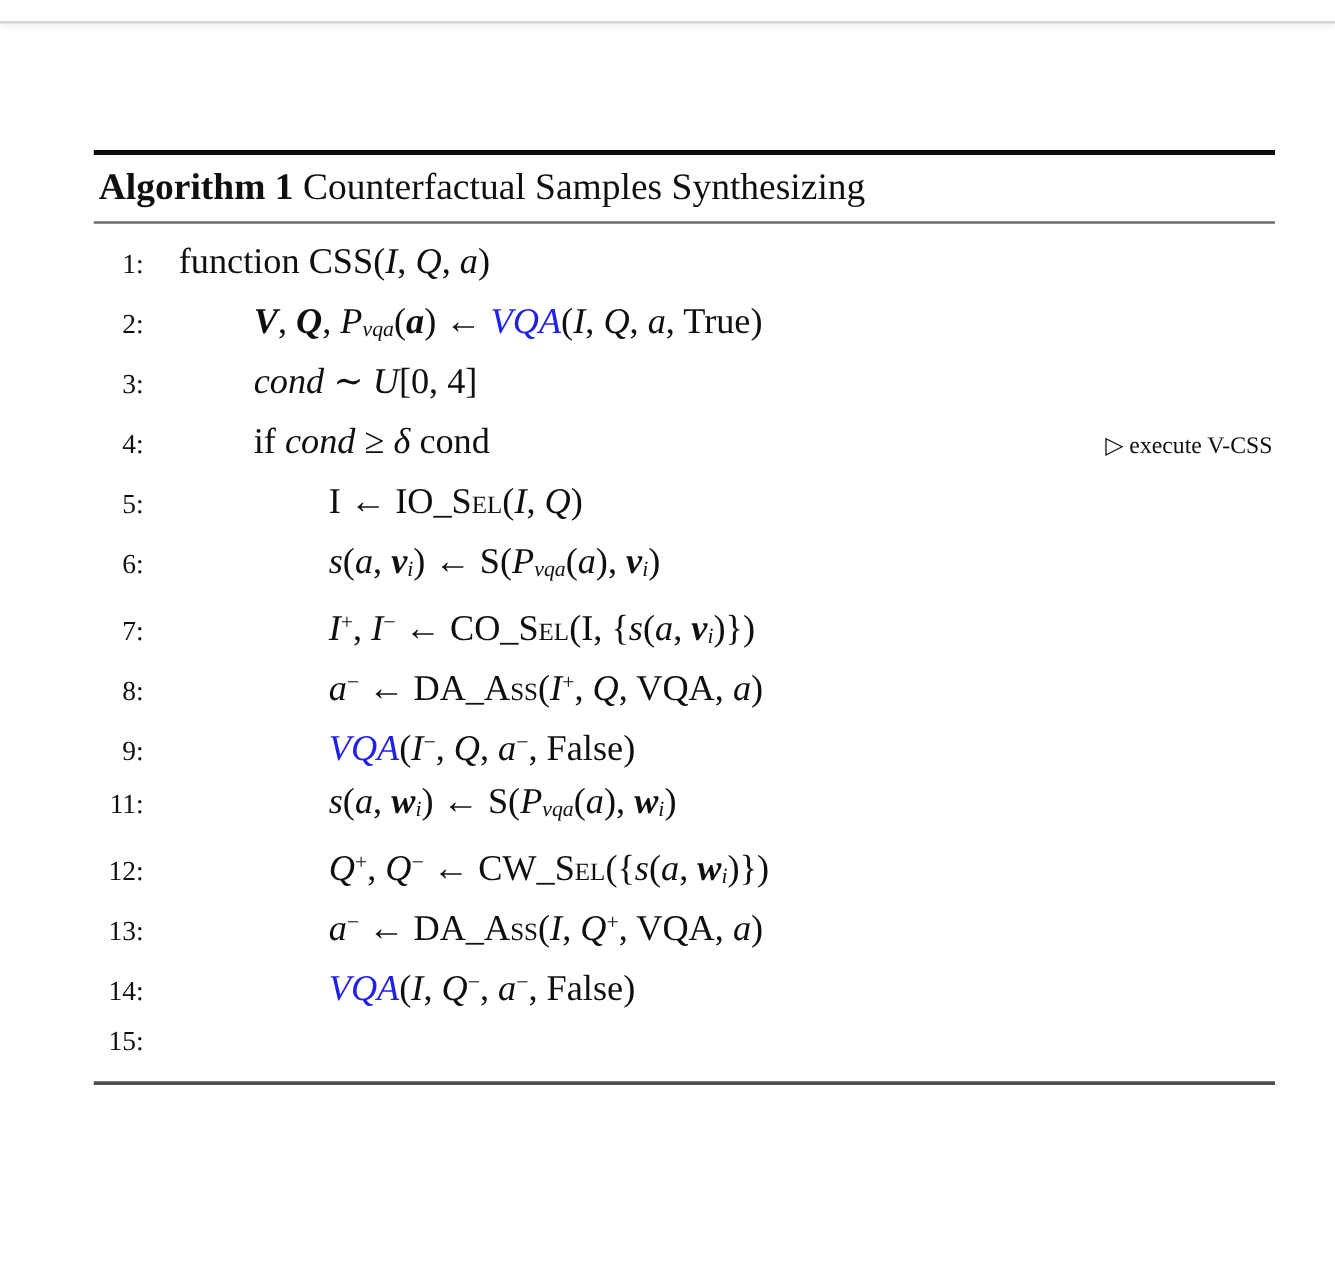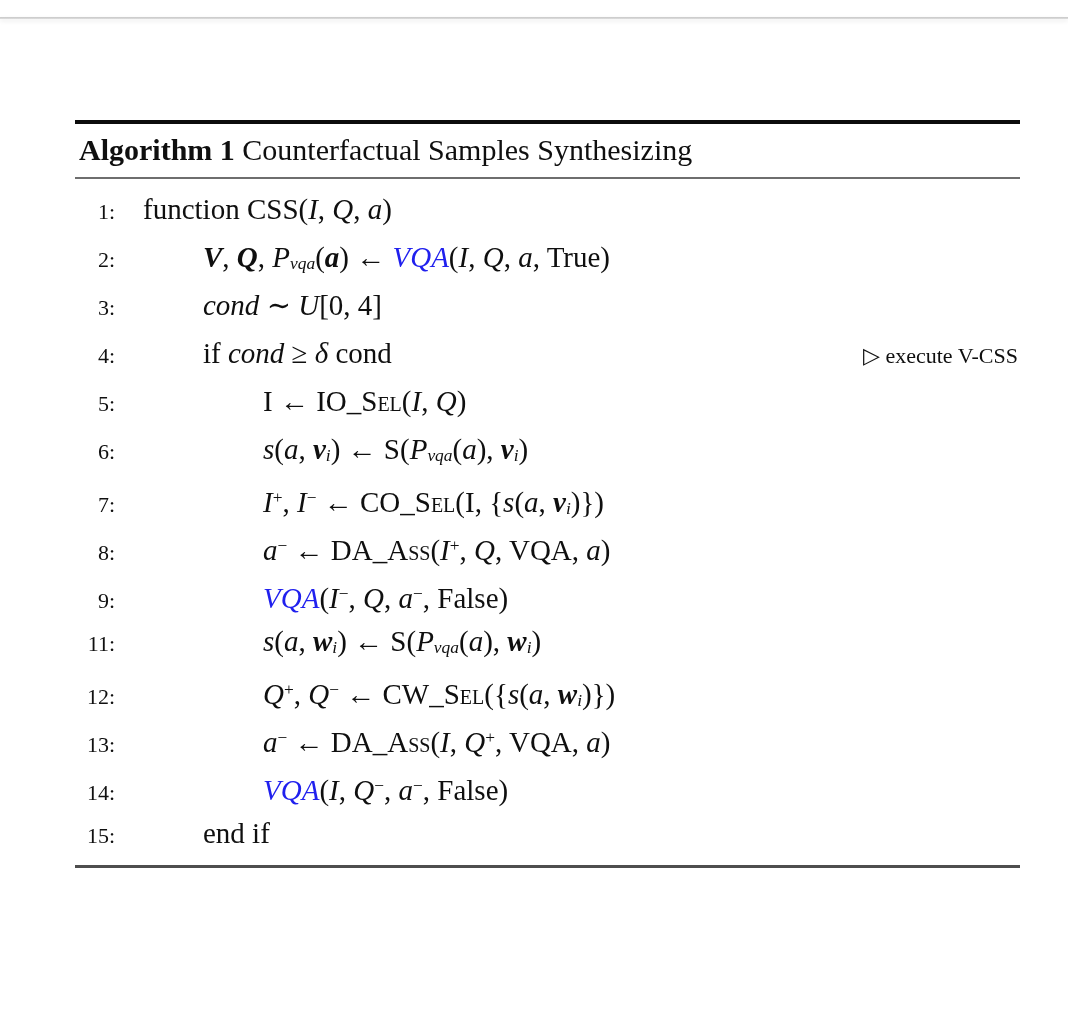--- a/index.html
+++ b/index.html
@@ -21,21 +21,21 @@
   .algo-body{padding:6px 0 8px 0;}
   .algo-line{
     display:flex;align-items:baseline;height:48px;line-height:48px;
     font-size:29px;white-space:pre;
   }
   .line-num{flex:none;width:40px;text-align:right;font-size:22px;color:#101010;}
   .line-code{display:inline-block;}
   .ind0{padding-left:28px;}
   .ind1{padding-left:88px;}
   .ind2{padding-left:148px;}
-  .line-comment{margin-left:auto;padding-right:2px;font-size:22px;}
+  .line-comment{margin-left:auto;padding-right:2px;font-size:19px;}
   .seg-k{font-weight:normal;}
   .seg-m{font-style:italic;}
   .seg-b{font-style:italic;font-weight:bold;}
   .seg-c{}
   .seg-C{font-style:italic;}
   .seg-s{font-variant:small-caps;}
   .seg-r{}
   .seg-u{font-style:italic;font-size:0.60em;vertical-align:-0.14em;}
   .seg-p{font-size:0.60em;vertical-align:0.52em;}
   .algo-rule-bottom{height:3px;background:#4e4e4e;}
@@ -56,16 +56,16 @@
       <div class="algo-line"><span class="line-num">4:</span><span class="line-code ind1"><span class="seg-k">if </span><span class="seg-m">cond</span><span class="seg-r"> ≥ </span><span class="seg-m">δ</span><span class="seg-k"> cond</span></span><span class="line-comment">▷ execute V-CSS</span></div>
       <div class="algo-line"><span class="line-num">5:</span><span class="line-code ind2"><span class="seg-c">I</span><span class="seg-r"> ← </span><span class="seg-s">IO_Sel</span><span class="seg-r">(</span><span class="seg-m">I</span><span class="seg-r">, </span><span class="seg-m">Q</span><span class="seg-r">)</span></span></div>
       <div class="algo-line"><span class="line-num">6:</span><span class="line-code ind2"><span class="seg-m">s</span><span class="seg-r">(</span><span class="seg-m">a</span><span class="seg-r">, </span><span class="seg-b">v</span><span class="seg-u">i</span><span class="seg-r">) ← </span><span class="seg-c">S</span><span class="seg-r">(</span><span class="seg-m">P</span><span class="seg-u">vqa</span><span class="seg-r">(</span><span class="seg-m">a</span><span class="seg-r">), </span><span class="seg-b">v</span><span class="seg-u">i</span><span class="seg-r">)</span></span></div>
       <div class="algo-line"><span class="line-num">7:</span><span class="line-code ind2"><span class="seg-m">I</span><span class="seg-p">+</span><span class="seg-r">, </span><span class="seg-m">I</span><span class="seg-p">−</span><span class="seg-r"> ← </span><span class="seg-s">CO_Sel</span><span class="seg-r">(</span><span class="seg-c">I</span><span class="seg-r">, {</span><span class="seg-m">s</span><span class="seg-r">(</span><span class="seg-m">a</span><span class="seg-r">, </span><span class="seg-b">v</span><span class="seg-u">i</span><span class="seg-r">)})</span></span></div>
       <div class="algo-line"><span class="line-num">8:</span><span class="line-code ind2"><span class="seg-m">a</span><span class="seg-p">−</span><span class="seg-r"> ← </span><span class="seg-s">DA_Ass</span><span class="seg-r">(</span><span class="seg-m">I</span><span class="seg-p">+</span><span class="seg-r">, </span><span class="seg-m">Q</span><span class="seg-r">, </span><span class="seg-c">VQA</span><span class="seg-r">, </span><span class="seg-m">a</span><span class="seg-r">)</span></span></div>
       <div class="algo-line"><span class="line-num">9:</span><span class="line-code ind2"><span class="seg-C" style="color: rgb(32, 32, 238);">VQA</span><span class="seg-r">(</span><span class="seg-m">I</span><span class="seg-p">−</span><span class="seg-r">, </span><span class="seg-m">Q</span><span class="seg-r">, </span><span class="seg-m">a</span><span class="seg-p">−</span><span class="seg-r">, False)</span></span></div>
       <div class="algo-line"><span class="line-num">11:</span><span class="line-code ind2"><span class="seg-m">s</span><span class="seg-r">(</span><span class="seg-m">a</span><span class="seg-r">, </span><span class="seg-b">w</span><span class="seg-u">i</span><span class="seg-r">) ← </span><span class="seg-c">S</span><span class="seg-r">(</span><span class="seg-m">P</span><span class="seg-u">vqa</span><span class="seg-r">(</span><span class="seg-m">a</span><span class="seg-r">), </span><span class="seg-b">w</span><span class="seg-u">i</span><span class="seg-r">)</span></span></div>
       <div class="algo-line"><span class="line-num">12:</span><span class="line-code ind2"><span class="seg-m">Q</span><span class="seg-p">+</span><span class="seg-r">, </span><span class="seg-m">Q</span><span class="seg-p">−</span><span class="seg-r"> ← </span><span class="seg-s">CW_Sel</span><span class="seg-r">({</span><span class="seg-m">s</span><span class="seg-r">(</span><span class="seg-m">a</span><span class="seg-r">, </span><span class="seg-b">w</span><span class="seg-u">i</span><span class="seg-r">)})</span></span></div>
       <div class="algo-line"><span class="line-num">13:</span><span class="line-code ind2"><span class="seg-m">a</span><span class="seg-p">−</span><span class="seg-r"> ← </span><span class="seg-s">DA_Ass</span><span class="seg-r">(</span><span class="seg-m">I</span><span class="seg-r">, </span><span class="seg-m">Q</span><span class="seg-p">+</span><span class="seg-r">, </span><span class="seg-c">VQA</span><span class="seg-r">, </span><span class="seg-m">a</span><span class="seg-r">)</span></span></div>
       <div class="algo-line"><span class="line-num">14:</span><span class="line-code ind2"><span class="seg-C" style="color: rgb(32, 32, 238);">VQA</span><span class="seg-r">(</span><span class="seg-m">I</span><span class="seg-r">, </span><span class="seg-m">Q</span><span class="seg-p">−</span><span class="seg-r">, </span><span class="seg-m">a</span><span class="seg-p">−</span><span class="seg-r">, False)</span></span></div>
-      <div class="algo-line"><span class="line-num">15:</span><span class="line-code ind1"><span class="seg-k">end if</span></span></div>
+      <div class="algo-line"><span class="line-num">15:</span></div>
     </div>
   <div class="algo-rule-bottom"></div>
 </div>
 
 </body></html>

